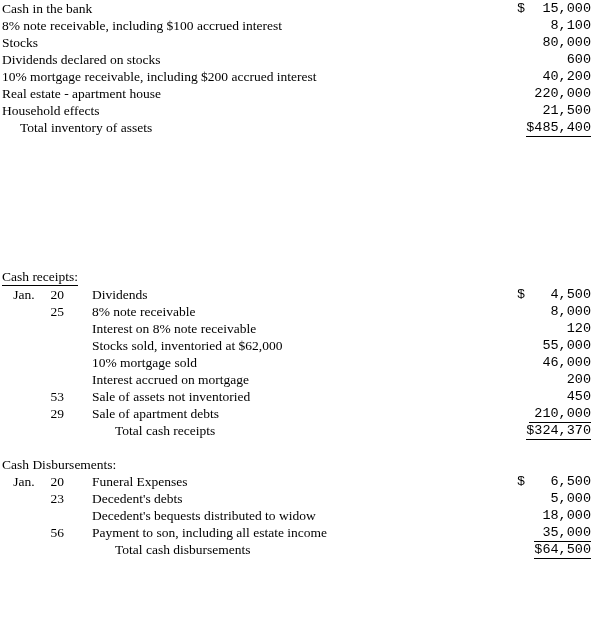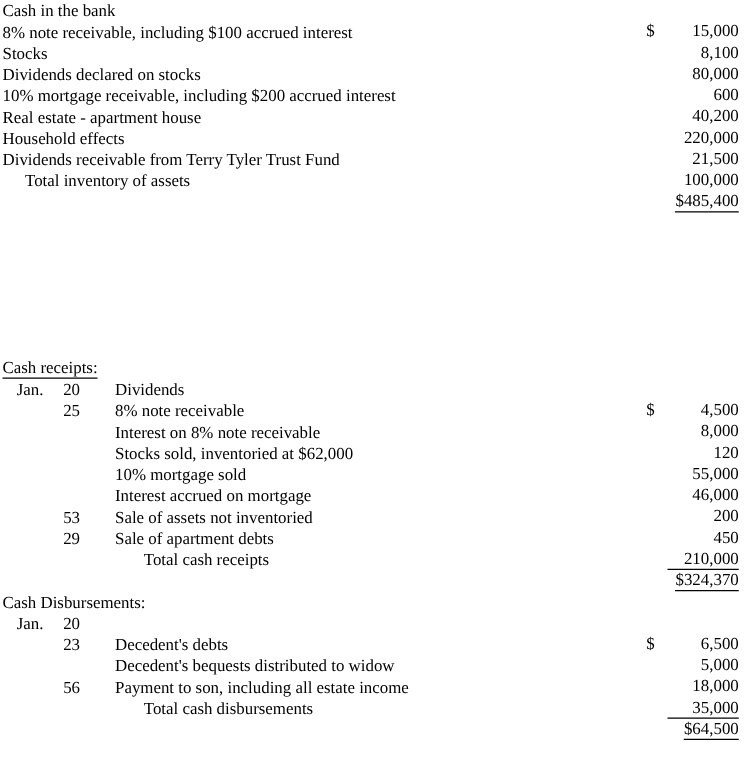--- a/index.html
+++ b/index.html
@@ -72,23 +72,24 @@
     position: absolute;
     left: 115px;
     top: 0;
     text-align: left;
   }
 
   
   .c-amt {
     position: absolute;
     right: 9px;
-    top: 16px;
+    top: 0;
     text-align: right;
     white-space: nowrap;
+    font-family: Liberation Mono, monospace;
   }
   .c-amt .cur {
     display: inline-block;
     width: 22px;
     text-align: left;
   }
   .c-amt .cur.empty { }
   .c-amt .num {
     display: inline-block;
     min-width: 52px;
@@ -160,24 +161,20 @@
           <span class="c-desc-flush">10% mortgage receivable, including $200 accrued interest</span>
           <span class="c-amt"><span class="cur empty"></span><span class="num">40,200</span></span>
         </div>
         <div class="row">
           <span class="c-desc-flush">Real estate - apartment house</span>
           <span class="c-amt"><span class="cur empty"></span><span class="num">220,000</span></span>
         </div>
         <div class="row">
           <span class="c-desc-flush">Household effects</span>
           <span class="c-amt"><span class="cur empty"></span><span class="num">21,500</span></span>
-        </div>
-        <div class="row">
-          <span class="c-desc-flush">Dividends receivable from Terry Tyler Trust Fund</span>
-          <span class="c-amt"><span class="cur empty"></span><span class="num">100,000</span></span>
         </div>
       </div>
 
     <div class="row">
       <span class="c-desc-indent">Total inventory of assets</span>
       <span class="c-amt grand">
         <span class="cur">$</span><span class="num">485,400</span>
       </span>
     </div>
   </div>
@@ -252,20 +249,21 @@
 
   <div class="block">
     <div class="sec-head">
       <span class="lbl">Cash Disbursements:</span>
     </div>
 
     <div id="disbursements-rows">
         <div class="row">
           <span class="c-month">Jan.</span>
           <span class="c-day">20</span>
+          <span class="c-desc">Funeral Expenses</span>
           <span class="c-amt"><span class="cur">$</span><span class="num">6,500</span></span>
         </div>
         <div class="row">
           <span class="c-month"></span>
           <span class="c-day">23</span>
           <span class="c-desc">Decedent's debts</span>
           <span class="c-amt"><span class="cur empty"></span><span class="num">5,000</span></span>
         </div>
         <div class="row">
           <span class="c-month"></span>

